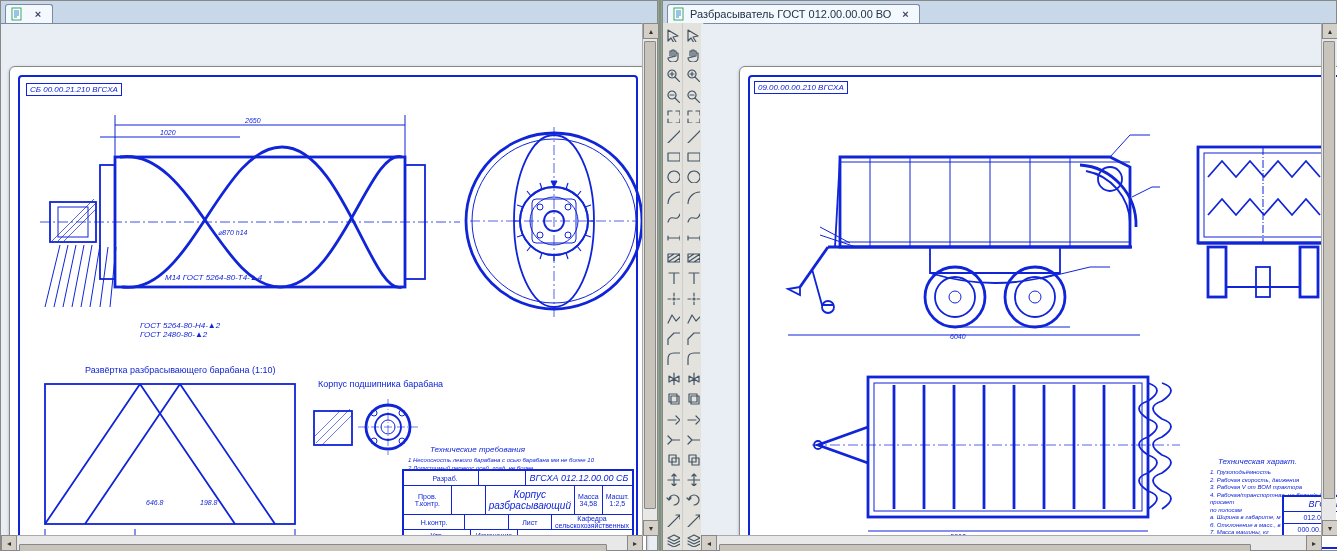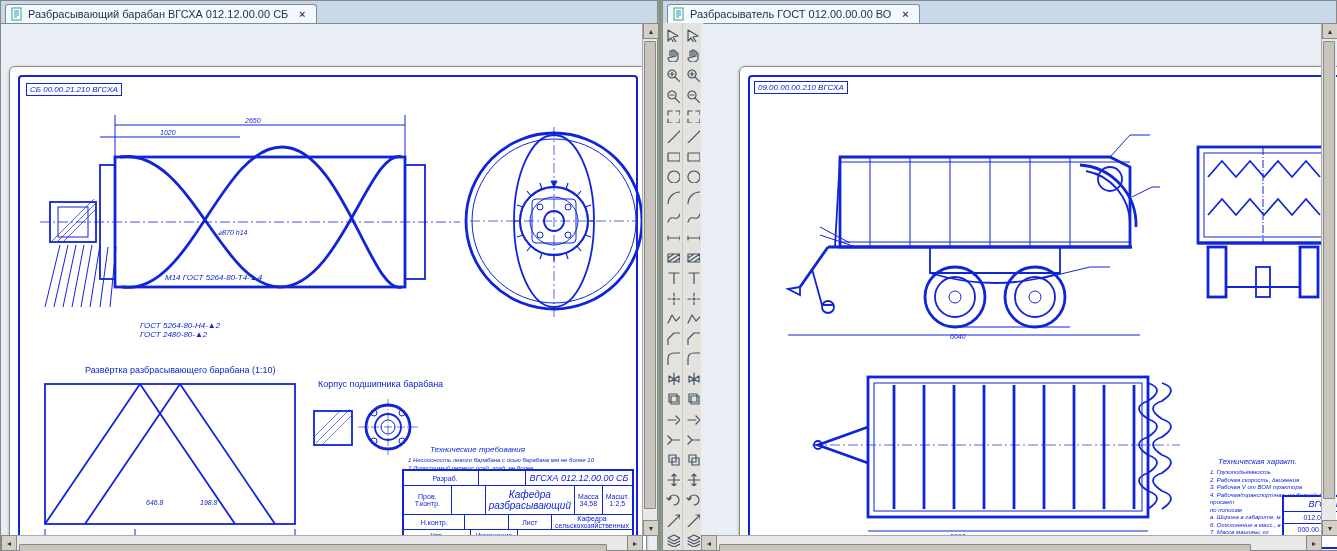--- a/index.html
+++ b/index.html
@@ -52,21 +52,20 @@
 
   <div class="pane pane-left">
     <div class="tabbar">
       <div class="tab">
         <span class="doc-icon">
           <svg width="14" height="14">
               <rect x="2" y="1" width="9" height="12" fill="#fff" stroke="#3a6"></rect>
               <path d="M4 4h5M4 6h5M4 8h5M4 10h3" stroke="#38c" stroke-width="1"></path>
             </svg>
         </span>
-        <span>Разбрасывающий барабан ВГСХА 012.12.00.00 СБ</span>
         <span class="close">×</span>
       </div>
     </div>
 
     <div class="canvas-area">
       <div class="paper paper-l">
         <div class="paper-frame"></div>
 
         <div class="annot" style="left:16px;top:16px;border:1px solid #1024d8;padding:1px 3px;">СБ 00.00.21.210 ВГСХА</div>
 
@@ -215,21 +214,21 @@
             <div class="tb-cell" style="width:40px;"></div>
             <div class="tb-cell tb-main" style="flex:1;">ВГСХА 012.12.00.00 СБ</div>
           </div>
           <div class="tb-row" style="height:28px;">
             <div class="tb-cell" style="width:60px;flex-direction:column;">
               <span>Пров.</span>
               <span>Т.контр.</span>
             </div>
             <div class="tb-cell" style="width:40px;"></div>
             <div class="tb-cell tb-main" style="flex:1;flex-direction:column;font-size:10px;">
-              <span>Кафедра</span>
+              <span>Корпус</span>
               <span>разбрасывающий</span>
             </div>
             <div class="tb-cell" style="width:26px;flex-direction:column;">
               <span>Масса</span>
               <span>34,58</span>
             </div>
             <div class="tb-cell" style="width:30px;flex-direction:column;">
               <span>Масшт.</span>
               <span>1:2,5</span>
             </div>

